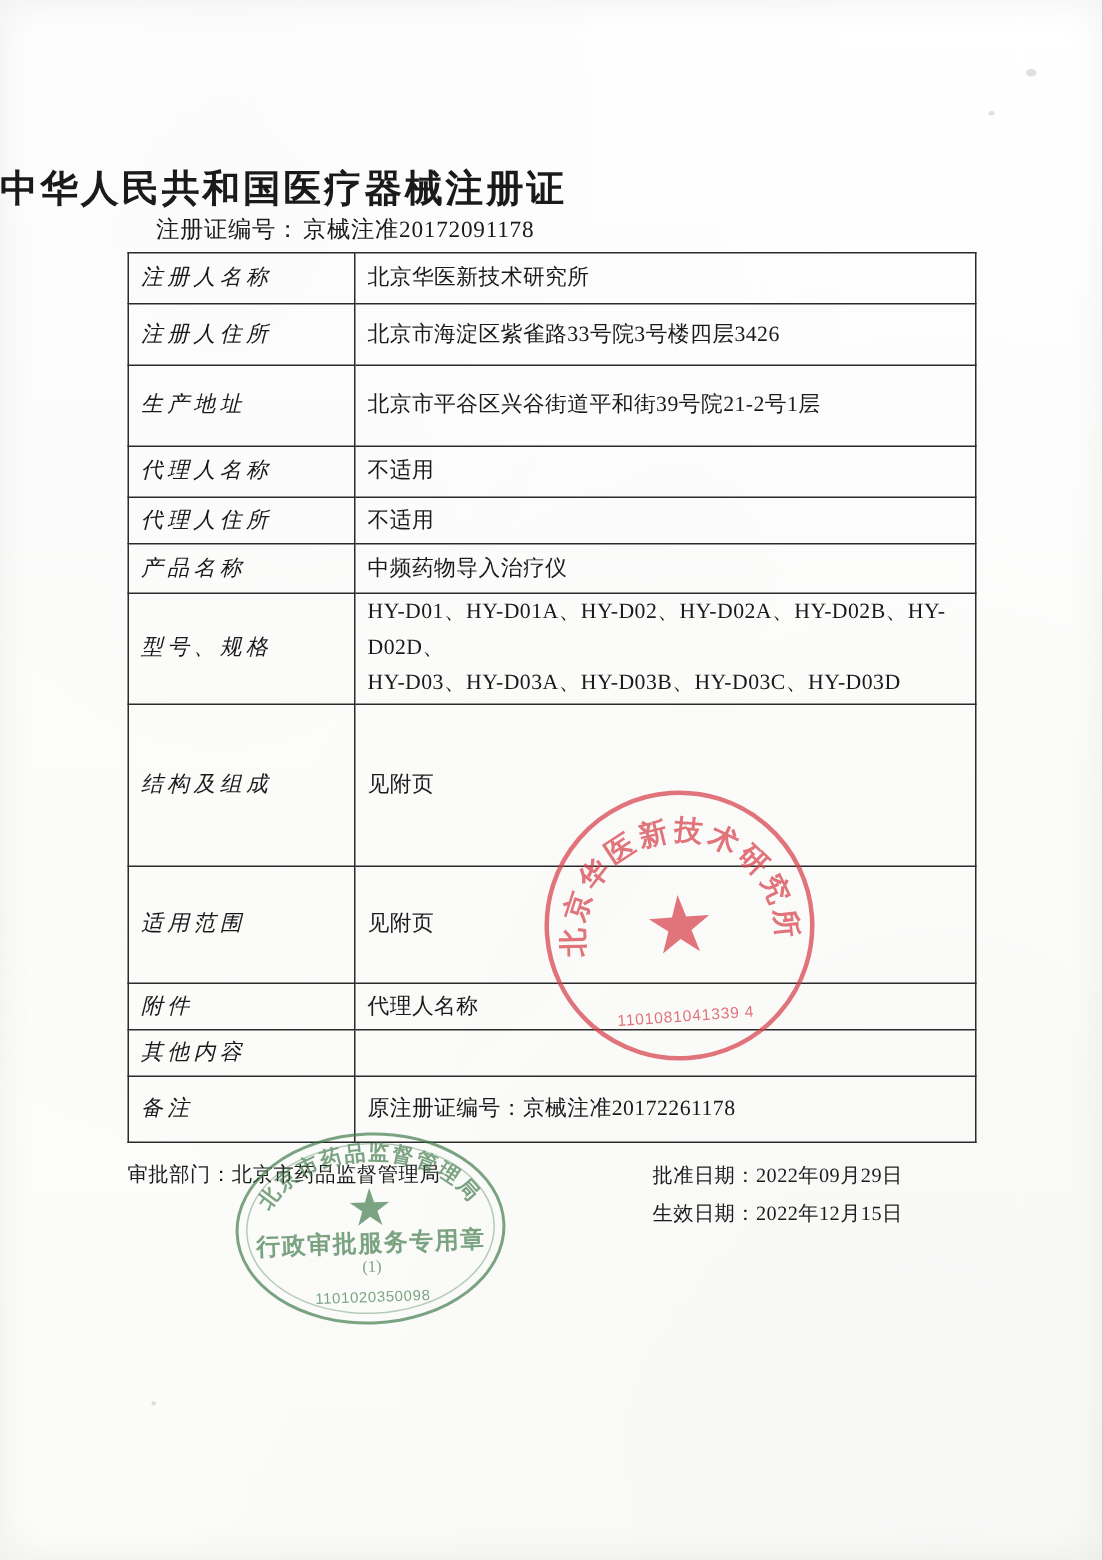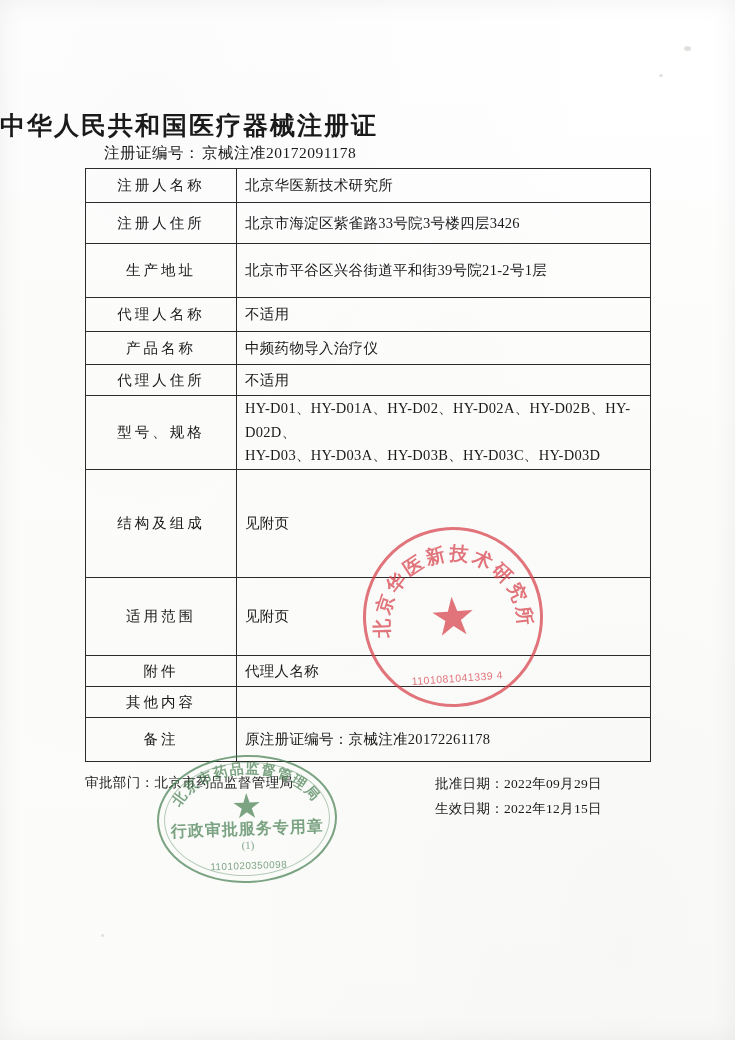--- a/index.html
+++ b/index.html
@@ -72,23 +72,24 @@
   }
   table.cert td {
     border: 1px solid #2b2b2b;
     font-size: 14.5px;
     vertical-align: middle;
     padding: 0 8px;
     line-height: 1.55;
   }
   td.key {
     width: 134px;
-    text-align: center;
+    text-align: left;
     letter-spacing: 3px;
     white-space: nowrap;
+    font-style: italic;
   }
   td.val {
     text-align: left;
     padding-left: 11px;
     letter-spacing: .3px;
   }
   td.val.multi { line-height: 1.65; }
 
   .footer {
     position: absolute;
@@ -252,27 +253,27 @@
         <td class="val">北京市海淀区紫雀路33号院3号楼四层3426</td>
       </tr>
       <tr style="height:54px;">
         <td class="key">生产地址</td>
         <td class="val">北京市平谷区兴谷街道平和街39号院21-2号1层</td>
       </tr>
       <tr style="height:34px;">
         <td class="key">代理人名称</td>
         <td class="val">不适用</td>
       </tr>
+      <tr style="height:31px;">
+        <td class="key">代理人住所</td>
+        <td class="val">不适用</td>
+      </tr>
       <tr style="height:33px;">
         <td class="key">产品名称</td>
         <td class="val">中频药物导入治疗仪</td>
-      </tr>
-      <tr style="height:31px;">
-        <td class="key">代理人住所</td>
-        <td class="val">不适用</td>
       </tr>
       <tr style="height:74px;">
         <td class="key">型号、规格</td>
         <td class="val multi" style="white-space:pre-line;">HY-D01、HY-D01A、HY-D02、HY-D02A、HY-D02B、HY-D02D、
 HY-D03、HY-D03A、HY-D03B、HY-D03C、HY-D03D</td>
       </tr>
       <tr style="height:108px;">
         <td class="key">结构及组成</td>
         <td class="val">见附页</td>
       </tr>

